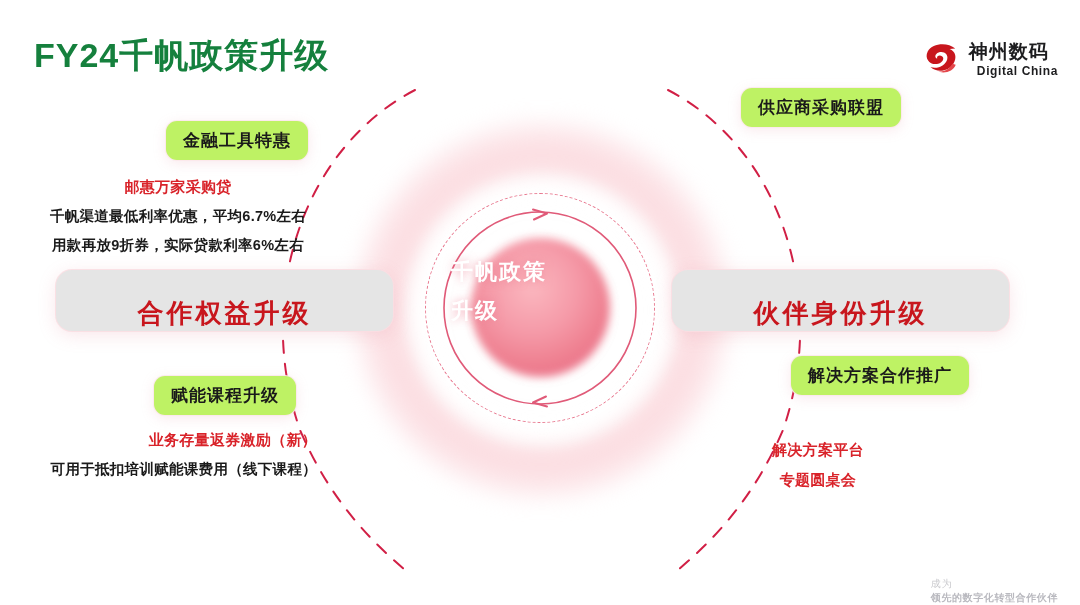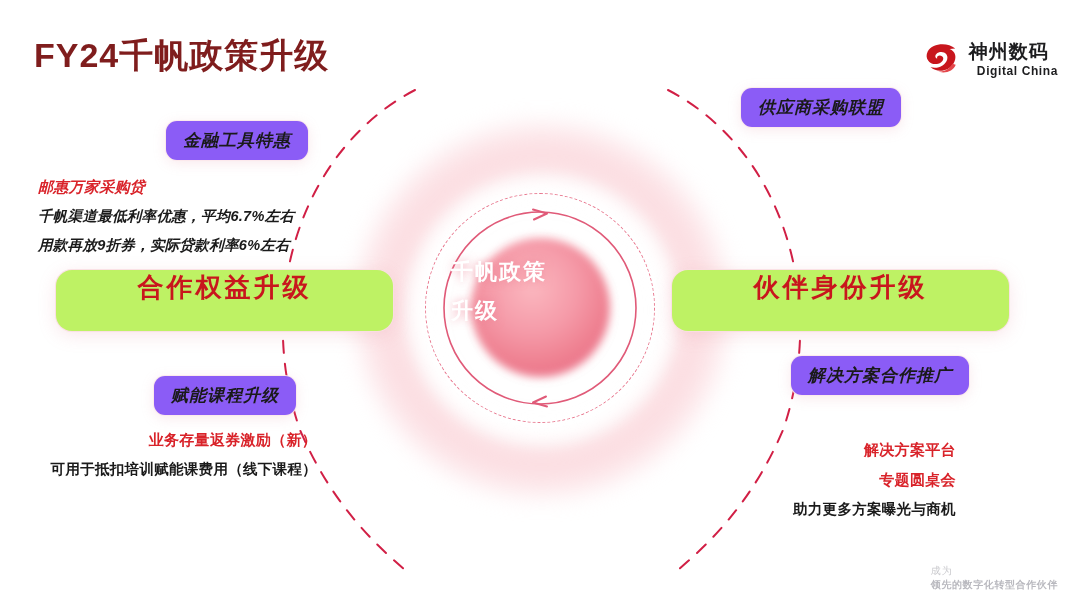--- a/index.html
+++ b/index.html
@@ -19,21 +19,21 @@
     overflow: hidden;
   }
 
   
   #page-title {
     position: absolute;
     left: 34px;
     top: 33px;
     font-size: 34px;
     font-weight: bold;
-    color: #7f1d1d;
+    color: #15803d;
     letter-spacing: 1px;
     white-space: nowrap;
     z-index: 40;
     text-align: right;
   }
 
   #brand-logo {
     position: absolute;
     right: 22px;
     top: 40px;
@@ -155,51 +155,50 @@
     line-height: 1.75;
     letter-spacing: 2px;
     text-shadow: 0 0 8px rgba(236,120,142,0.6);
   }
 
   
   .main-pill {
     position: absolute;
     height: 61px;
     border-radius: 16px;
-    background: #bef264;
+    background: #e5e5e5;
     box-shadow: 0 0 0 1px rgba(250,222,226,0.9),
                 0 4px 18px rgba(226,138,155,0.22);
     display: flex;
-    align-items: flex-start;
+    align-items: flex-end;
     justify-content: center;
     z-index: 20;
   }
   .main-pill span {
     font-size: 26px;
     font-weight: bold;
     color: #c8161d;
     letter-spacing: 3px;
   }
   #pill-left  { left: 56px;  top: 270px; width: 337px; }
   #pill-right { left: 672px; top: 270px; width: 337px; }
 
   
   .section-card {
     position: absolute;
     height: 39px;
     padding: 0 17px;
     border-radius: 11px;
-    background: #8b5cf6;
+    background: #bef264;
     box-shadow: 0 0 0 1px rgba(252,232,235,0.9),
                 0 3px 13px rgba(228,150,165,0.22);
     display: flex;
     align-items: center;
     justify-content: flex-start;
     z-index: 20;
-    font-style: italic;
   }
   .section-card span {
     font-size: 17px;
     font-weight: bold;
     color: #1a1a1a;
     letter-spacing: 1px;
     white-space: nowrap;
   }
   #card-finance  { left: 166px; top: 121px; }
   #card-course   { left: 154px; top: 376px; }
@@ -221,30 +220,30 @@
   }
   .detail-block .line.red,
   .detail-block .line .red {
     color: #d9232a;
   }
   .detail-block .line.heading {
     font-size: 15px;
     color: #d9232a;
   }
 
-  #detail-finance  { left: 38px;  top: 172px; text-align: left; width: 280px; font-style: italic; }
+  #detail-finance  { left: 38px;  top: 172px; text-align: center; width: 280px; }
   #detail-course   { left: 22px;  top: 425px; text-align: right; width: 295px; }
   #detail-alliance { left: 789px; top: 138px; text-align: left; }
-  #detail-solution { left: 793px; top: 435px; text-align: right; }
+  #detail-solution { left: 772px; top: 435px; text-align: center; }
 
   
   #footer-watermark {
     position: absolute;
     right: 22px;
-    bottom: 13px;
+    bottom: 0;
     text-align: left;
     z-index: 30;
   }
   #footer-watermark .wm-small {
     font-size: 10px;
     color: #c9c9cd;
     letter-spacing: 1px;
     line-height: 1.5;
   }
   #footer-watermark .wm-main {
@@ -332,21 +331,20 @@
 
   <div class="detail-block" id="detail-course">
     <div class="line heading">业务存量返券激励（新）</div>
     <div class="line">可用于抵扣培训赋能课费用（线下课程）</div>
   </div>
 
 
   <div class="detail-block" id="detail-solution">
     <div class="line heading">解决方案平台</div>
     <div class="line heading">专题圆桌会</div>
-    <div class="line">助力更多方案曝光与商机</div>
   </div>
 
   <div id="footer-watermark">
     <div class="wm-small">成为</div>
     <div class="wm-main">领先的数字化转型合作伙伴</div>
   </div>
 
 </div>
 
 </body></html>

